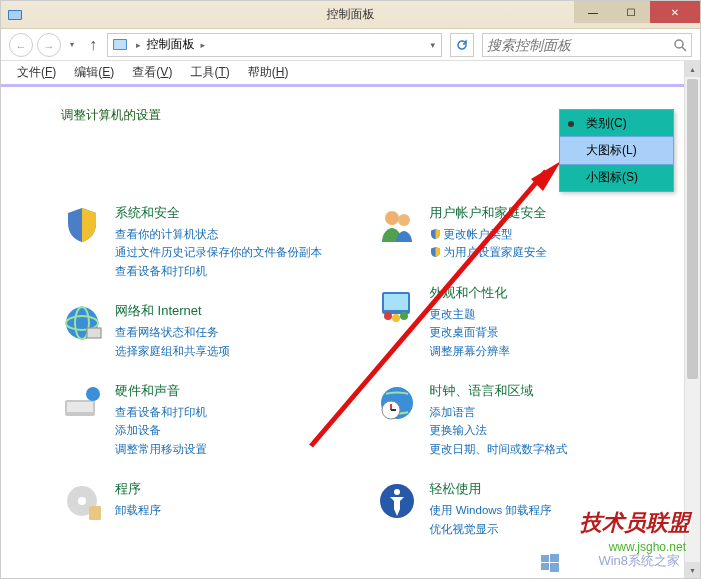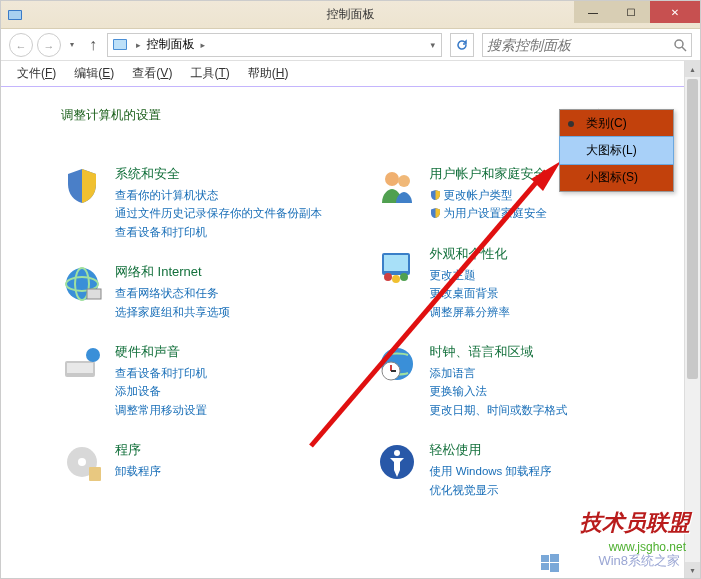--- a/index.html
+++ b/index.html
@@ -23,39 +23,39 @@
   .breadcrumb { flex: 1; height: 24px; border: 1px solid #ccc; display: flex; align-items: center; padding: 0 4px; font-size: 12px; background: #fff; }
   .bc-icon { width: 18px; height: 16px; margin-right: 4px; }
   .bc-item { padding: 0 4px; }
   .bc-chev { color: #666; font-size: 9px; padding: 0 2px; }
   .refresh { width: 24px; height: 24px; border: 1px solid #ccc; display: flex; align-items: center; justify-content: center; margin-left: 4px; }
   .search-box { width: 210px; height: 24px; border: 1px solid #ccc; display: flex; align-items: center; margin-left: 4px; padding: 0 4px; }
   .search-box input { border: none; outline: none; flex: 1; font-size: 14px; color: #999; font-style: italic; }
   .search-icon { width: 14px; height: 14px; }
 
   
-  .menubar { height: 26px; display: flex; align-items: center; padding: 0 8px; border-bottom: 1px solid #c4b5fd; gap: 2px; }
+  .menubar { height: 26px; display: flex; align-items: center; padding: 0 8px; border-bottom: 3px solid #c4b5fd; gap: 2px; }
   .menu-item { font-size: 12px; padding: 3px 8px; color: #333; }
   .menu-item .underline { text-decoration: underline; }
 
   
   .content { padding: 20px 40px 20px 60px; position: relative; }
   .content-header { display: flex; justify-content: space-between; align-items: center; margin-bottom: 41px; }
   .adjust-title { font-size: 12.5px; color: #1a5f1a; }
   .view-by { font-size: 12px; color: #555; display: flex; align-items: center; gap: 6px; }
   .view-by-link { color: #1a6fb8; cursor: pointer; }
 
   
-  .dropdown { position: absolute; right: 26px; top: 22px; width: 115px; background: #c2410c; border: 1px solid #999; box-shadow: 2px 2px 4px rgba(0,0,0,0.2); z-index: 10; }
+  .dropdown { position: absolute; right: 26px; top: 22px; width: 115px; background: #14b8a6; border: 1px solid #999; box-shadow: 2px 2px 4px rgba(0,0,0,0.2); z-index: 10; }
   .dropdown-item { padding: 5px 10px 5px 26px; font-size: 12px; position: relative; }
   .dropdown-item.sel { background: #a8d0f8; border: 1px solid #6aa8e0; margin: -1px; }
   .dropdown-item .bullet { position: absolute; left: 8px; top: 50%; transform: translateY(-50%); width: 6px; height: 6px; border-radius: 50%; background: #333; }
 
   .categories { display: flex; gap: 30px; }
-  .col { flex: 1; display: flex; flex-direction: column; gap: 22px; }
+  .col { flex: 1; display: flex; flex-direction: column; gap: 22px; margin-top: 39px; }
   .category { display: flex; gap: 12px; }
   .cat-icon { width: 42px; height: 42px; flex-shrink: 0; }
   .cat-body { flex: 1; }
   .cat-title { font-size: 13px; color: #13703c; margin-bottom: 3px; }
   .cat-link { font-size: 11.5px; color: #1a6fb8; display: flex; align-items: center; gap: 3px; line-height: 1.6; }
   .shield { width: 11px; height: 11px; flex-shrink: 0; }
 
   
   .red-arrow { position: absolute; left: 300px; top: 160px; width: 270px; height: 290px; z-index: 5; pointer-events: none; }
 

